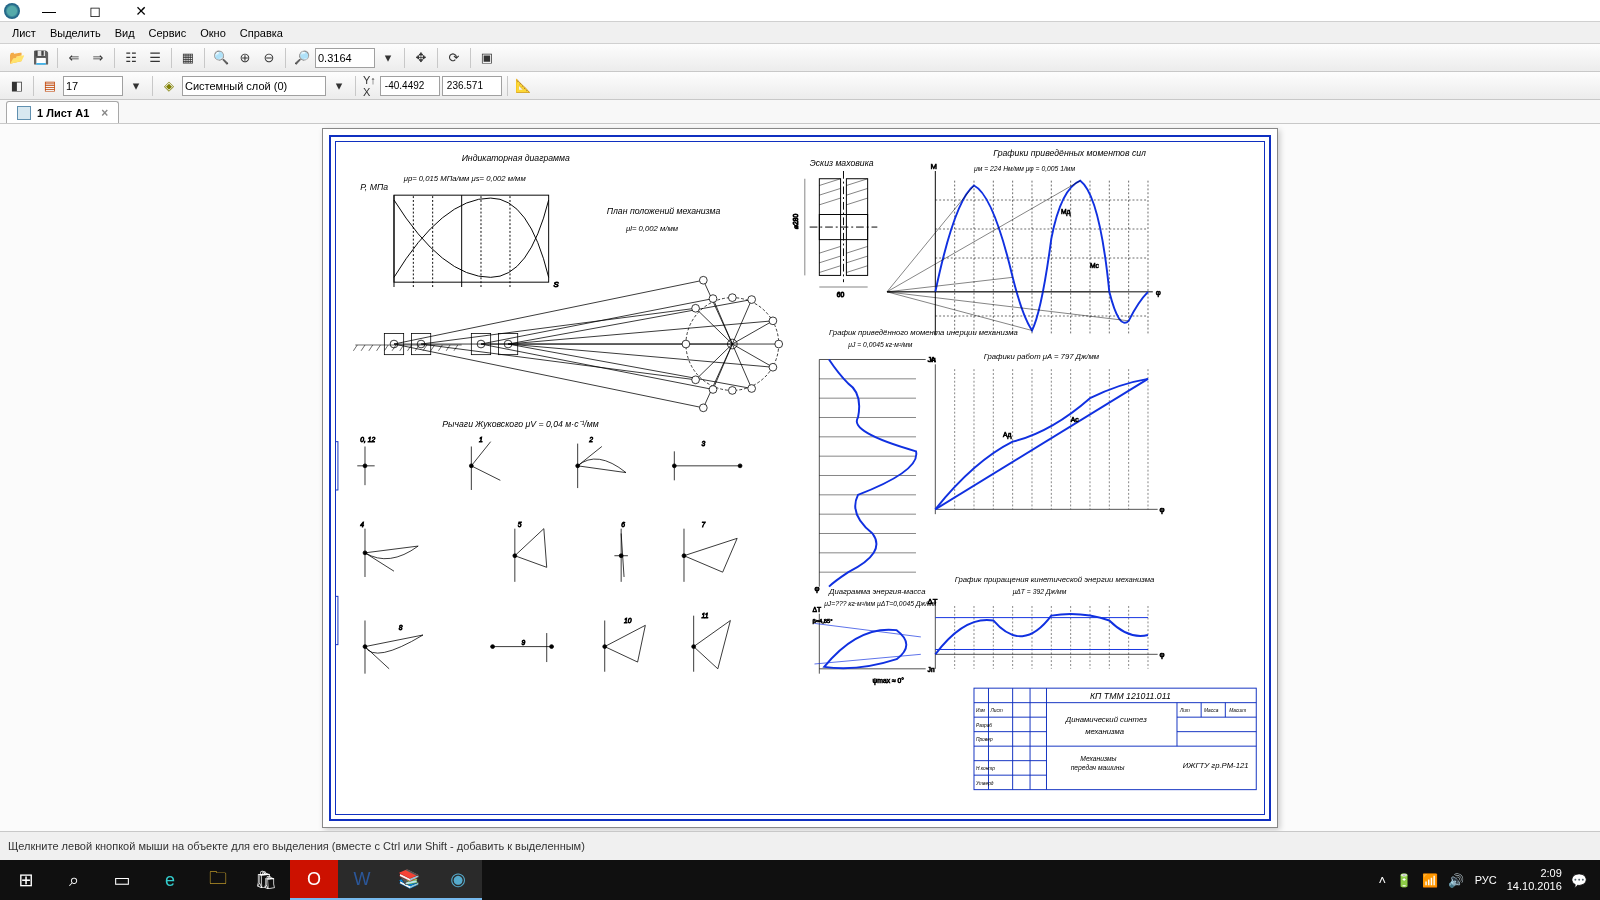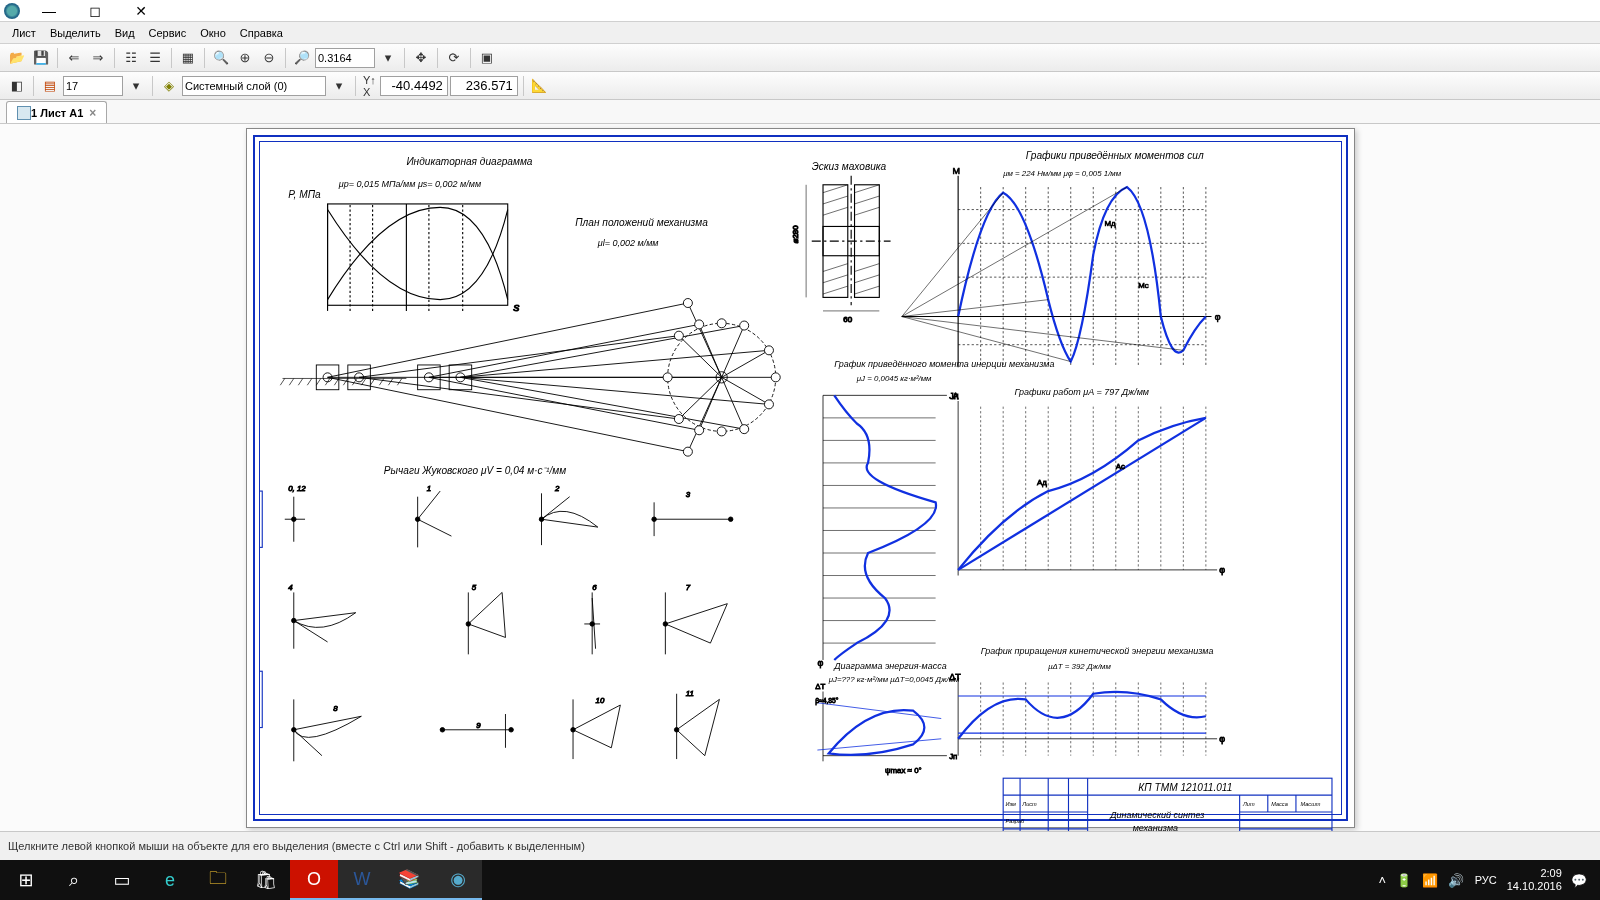--- a/index.html
+++ b/index.html
@@ -14,32 +14,32 @@
   
   
   .menubar { height: 22px; background: #f0f0f0; border-bottom: 1px solid #d0d0d0; display: flex; align-items: center; padding: 0 6px; gap: 2px; }
   .menu-item { padding: 2px 6px; color: #000; cursor: default; }
   
   
   .toolbar { height: 28px; background: linear-gradient(#fdfdfd,#ececec); border-bottom: 1px solid #c8c8c8; display: flex; align-items: center; padding: 0 6px; gap: 2px; }
   .tbtn { width: 22px; height: 22px; border: 1px solid transparent; border-radius: 2px; display: flex; align-items: center; justify-content: center; font-size: 13px; color: #333; cursor: default; }
   .tsep { width: 1px; height: 20px; background: #c8c8c8; margin: 0 3px; }
   .tcombo { height: 20px; border: 1px solid #a0a0a0; background: #fff; font-size: 11px; padding: 0 2px; min-width: 60px; }
-  .tinput { height: 20px; border: 1px solid #a0a0a0; background: #fff; font-size: 13px; padding: 0 4px; width: 68px; text-align: right; }
+  .tinput { height: 20px; border: 1px solid #a0a0a0; background: #fff; font-size: 10px; padding: 0 4px; width: 60px; }
   .tlabel { font-size: 11px; color: #333; padding: 0 2px; }
   
   
   .doctabs { height: 24px; background: #f8f8f8; border-bottom: 1px solid #c8c8c8; display: flex; align-items: flex-end; padding: 0 6px; }
-  .doctab { height: 22px; padding: 0 10px; background: #fff; border: 1px solid #a8a8a8; border-bottom: none; border-radius: 3px 3px 0 0; display: flex; align-items: center; font-size: 11px; font-weight: bold; }
+  .doctab { height: 22px; padding: 0 10px; background: #fff; border: 1px solid #a8a8a8; border-bottom: none; border-radius: 3px 3px 0 0; display: flex; align-items: center; gap: 6px; font-size: 11px; font-weight: bold; }
   .doctab .doc-icon { width: 14px; height: 14px; background: #d8e8f0; border: 1px solid #6090b0; }
   .doctab .close-x { color: #888; font-size: 12px; margin-left: 6px; cursor: default; }
   
   
   .canvas-area { flex: 1; background: #fbfbfb; display: flex; align-items: flex-start; justify-content: center; overflow: hidden; position: relative; padding-top: 4px; }
-  .sheet-wrap { width: 1109px; height: 700px; background: #fff; border: 1px solid #888; box-shadow: 2px 2px 6px rgba(0,0,0,.2); position: relative; padding-left: 12px; }
+  .sheet-wrap { width: 956px; height: 700px; background: #fff; border: 1px solid #888; box-shadow: 2px 2px 6px rgba(0,0,0,.2); position: relative; padding-left: 12px; }
   .sheet-inner { position: absolute; inset: 6px; border: 2px solid #1030c0; }
   .sheet-inner2 { position: absolute; inset: 4px; border: 1px solid #1030c0; }
   
   .drawing-svg { position: absolute; inset: 0; }
   
   
   .statusbar { height: 29px; background: #f0f0f0; border-top: 1px solid #c8c8c8; display: flex; align-items: center; padding: 0 8px; font-size: 11px; color: #333; }
   
   
   .taskbar { height: 40px; background: #101010; display: flex; align-items: center; padding: 0 2px; }

